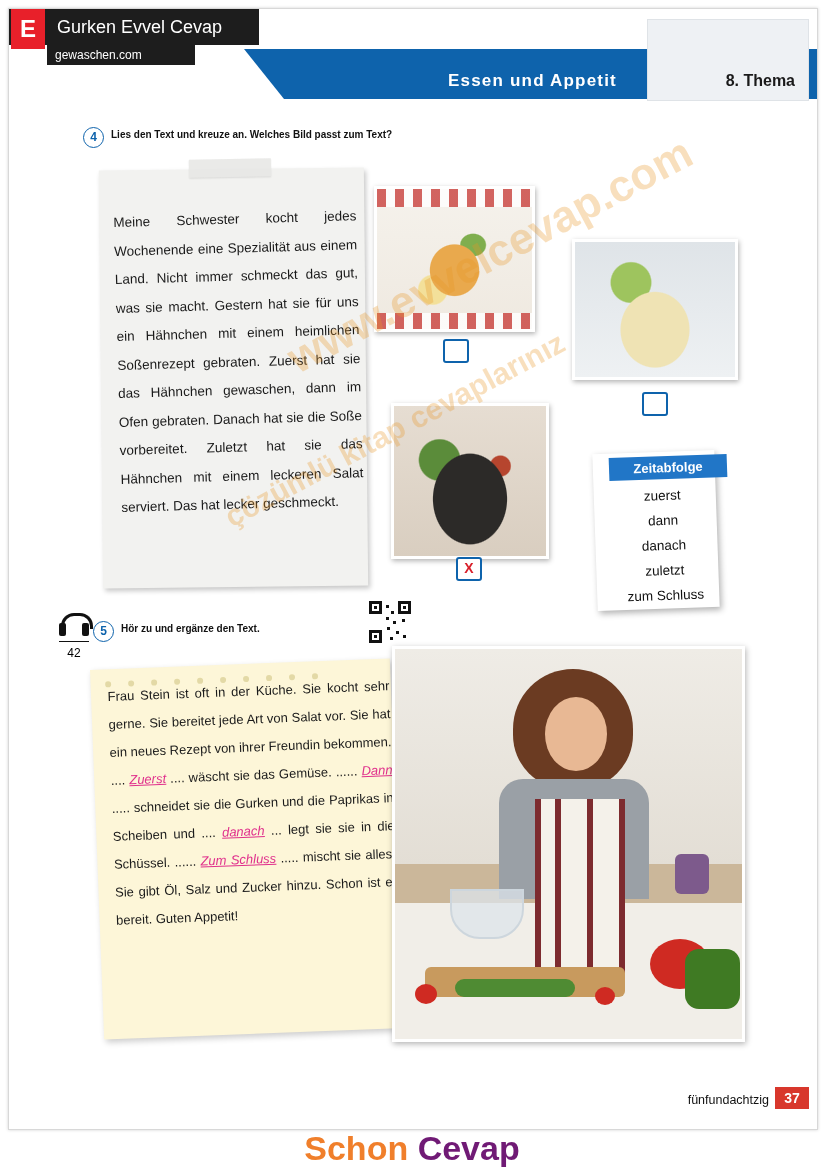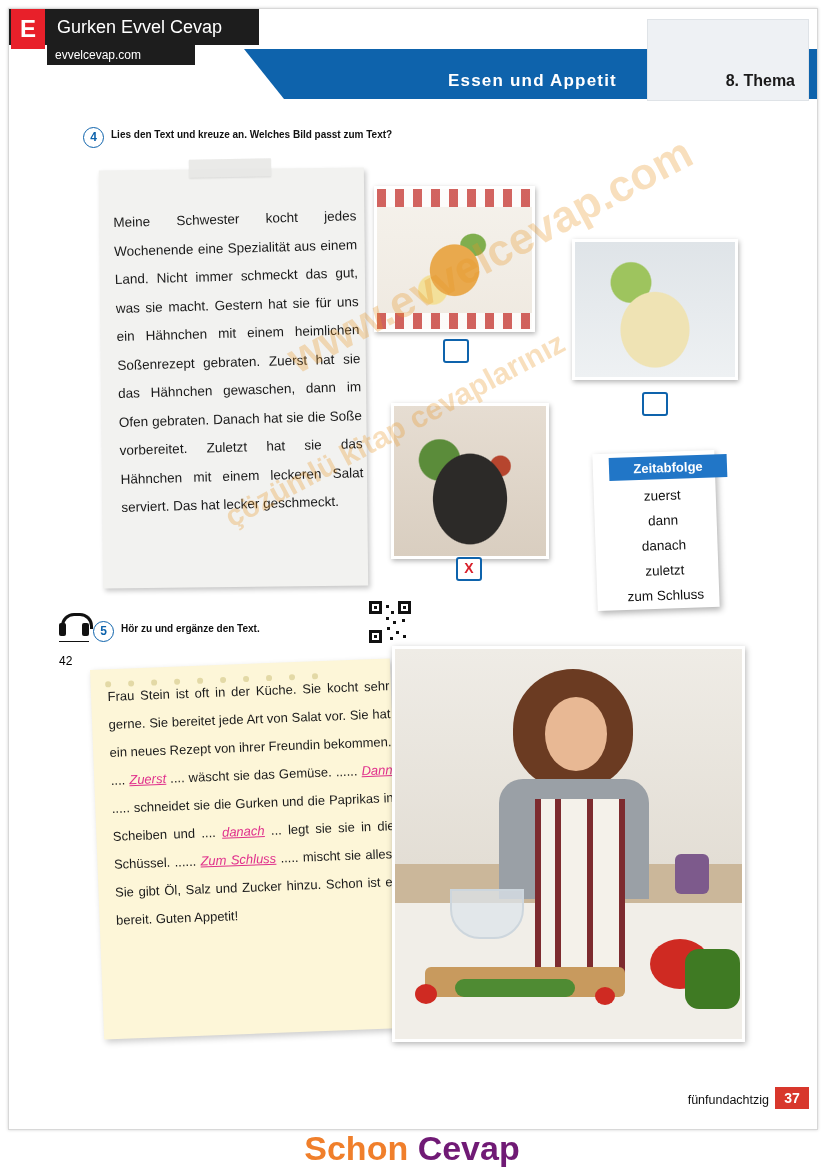--- a/index.html
+++ b/index.html
@@ -121,21 +121,21 @@
     position:absolute;left:596px;top:474px;width:118px;
     text-align:center;font-size:13.5px;line-height:25px;color:#111;
     transform:rotate(-2deg);z-index:4;
   }
 
   
   .hp{position:absolute;left:50px;top:604px;width:30px;height:26px;}
   .hp-band{position:absolute;left:2px;top:0;width:26px;height:13px;border:3.2px solid #111;border-bottom:none;border-radius:13px 13px 0 0;}
   .hp-l{position:absolute;left:0px;top:10px;width:7px;height:13px;background:#111;border-radius:2px;}
   .hp-r{position:absolute;left:23px;top:10px;width:7px;height:13px;background:#111;border-radius:2px;}
-  .hp-num{position:absolute;left:50px;top:632px;width:30px;text-align:left;font-size:12px;border-top:1.5px solid #111;padding-top:12px;}
+  .hp-num{position:absolute;left:50px;top:632px;width:30px;text-align:center;font-size:12px;border-top:1.5px solid #111;padding-top:4px;}
 
   
   .qr{position:absolute;left:360px;top:592px;width:42px;height:42px;background:#fff;}
   .qr i{position:absolute;display:block;background:#111;}
 
   
   .note5{
     position:absolute;left:88px;top:655px;width:300px;height:370px;
     background:#fdf6d8;box-shadow:2px 3px 6px rgba(0,0,0,.2);
     transform:rotate(-2.2deg);
@@ -176,21 +176,21 @@
 
 <div class="page">
 
   <div class="header-band"></div>
   <div class="thema-box"></div>
   <div class="header-title">Essen und Appetit</div>
   <div class="thema-text">8. Thema</div>
 
   <div class="yt-e">E</div>
   <div class="yt-badge">Gurken Evvel Cevap</div>
-  <div class="site-badge">evvelcevap.com</div>
+  <div class="site-badge">gewaschen.com</div>
 
   <div class="ex-num" style="left:74px;top:118px;">4</div>
   <div class="ex-text" style="left:102px;top:120px;">Lies den Text und kreuze an. Welches Bild passt zum Text?</div>
 
   <div class="paper4"></div>
   <div class="tape"></div>
   <div class="paper4-text">Meine Schwester kocht jedes Wochenende eine Spezialität aus einem Land. Nicht immer schmeckt das gut, was sie macht. Gestern hat sie für uns ein Hähnchen mit einem heimlichen Soßenrezept gebraten. Zuerst hat sie das Hähnchen gewaschen, dann im Ofen gebraten. Danach hat sie die Soße vorbereitet. Zuletzt hat sie das Hähnchen mit einem leckeren Salat serviert. Das hat lecker geschmeckt.</div>
 
   <div class="photo" style="left:365px;top:177px;width:155px;height:140px;">
     <div class="inner" style="background:

